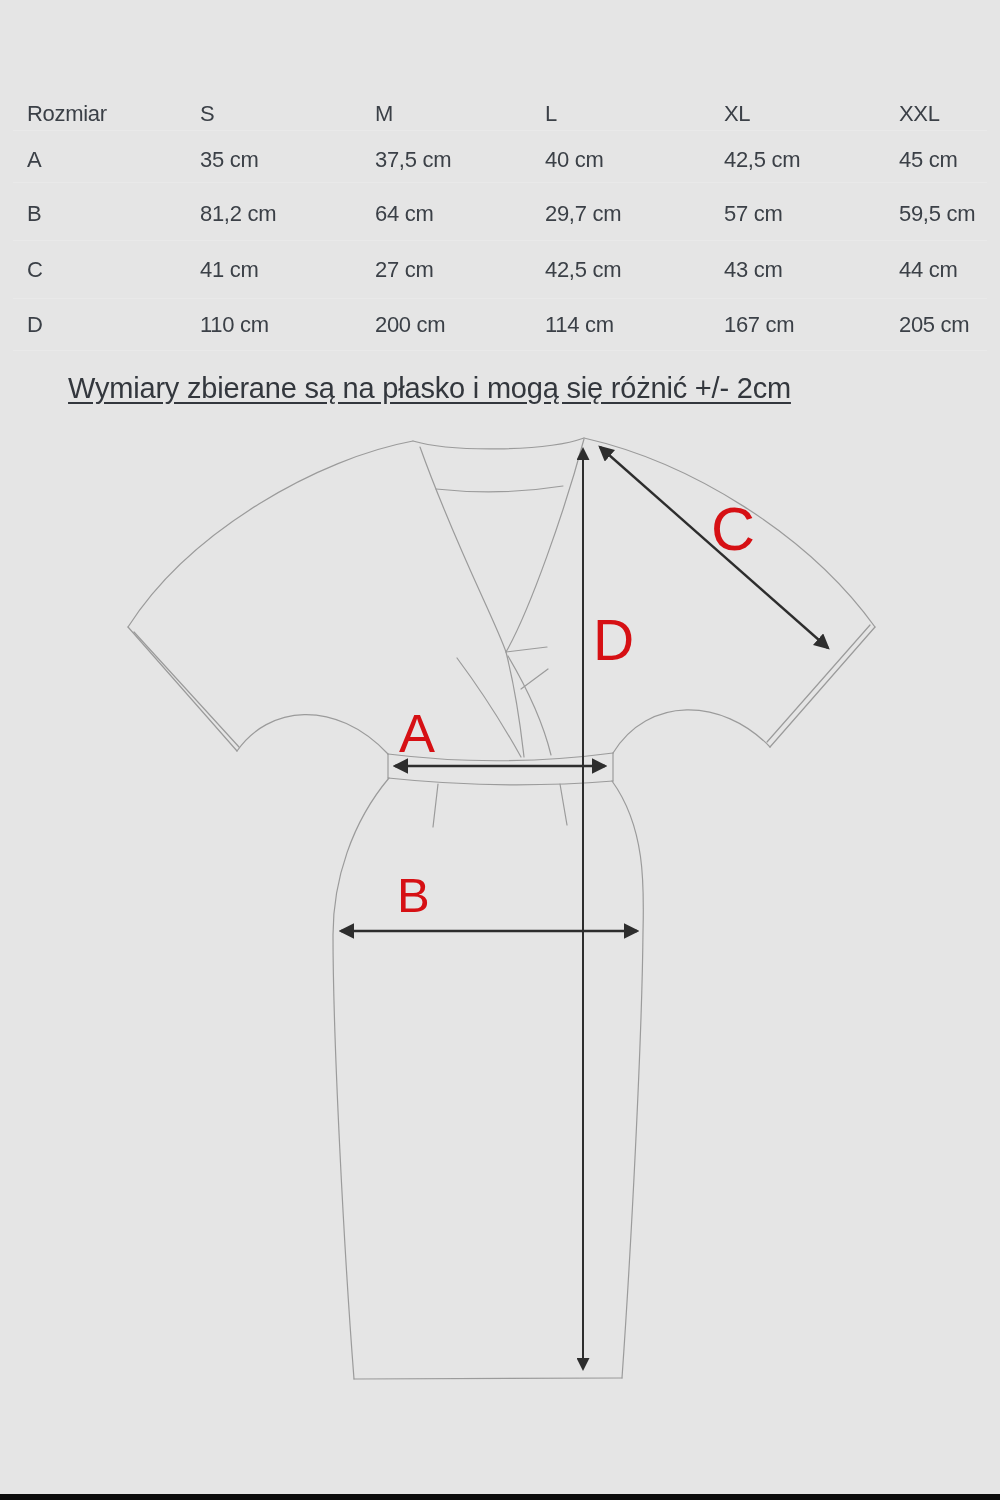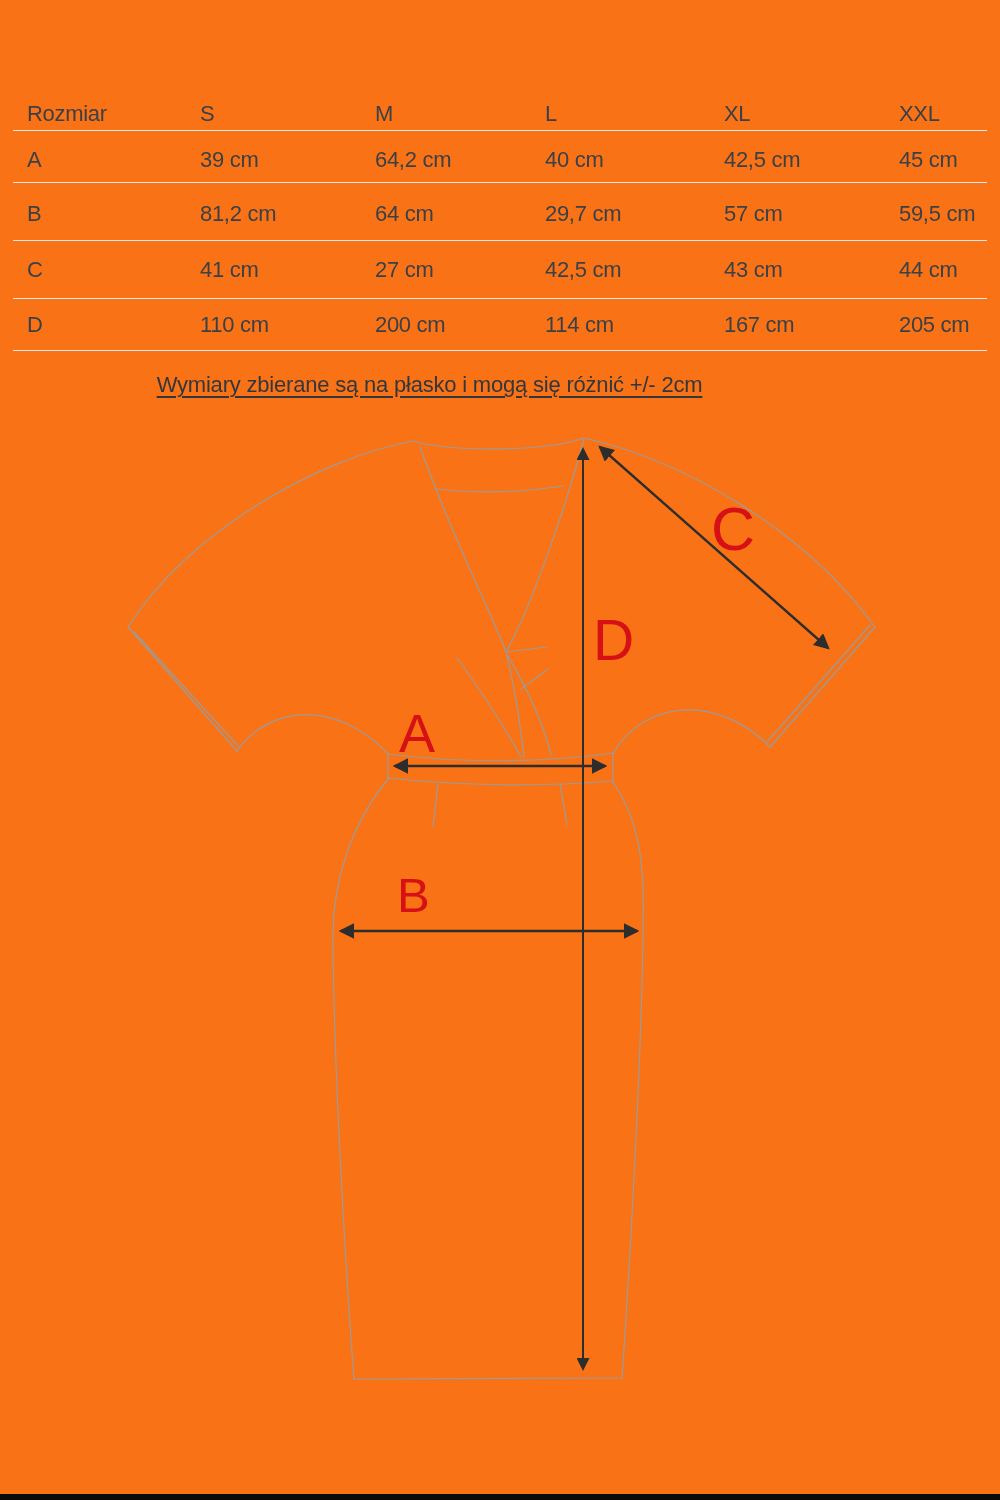--- a/index.html
+++ b/index.html
@@ -1,31 +1,31 @@
 <!DOCTYPE html>
 <html><head>
 <meta charset="utf-8">
 <style>
   html,body{margin:0;padding:0;background:#ffffff;}
   .page{
-    position:relative;width:1000px;height:1500px;background:#f97316;
+    position:relative;width:1000px;height:1500px;background:#e5e5e5;
     font-family:"Liberation Sans",sans-serif;overflow:hidden;
   }
   
   .t-row{
     position:absolute;left:0;width:1000px;height:26px;line-height:26px;
     display:grid;grid-template-columns:173px 175px 170px 179px 175px 101px;
     padding-left:27px;box-sizing:border-box;
     font-size:22px;letter-spacing:-0.3px;color:#3b4047;
   }
   .t-row span{display:block;white-space:nowrap;}
   .divider{position:absolute;left:13px;width:974px;height:1px;background:#e9e9e9;}
   .note{
     position:absolute;top:372px;left:0;width:859px;text-align:center;
-    font-size:22px;color:#33373d;letter-spacing:-0.2px;
+    font-size:29px;color:#33373d;letter-spacing:-0.2px;
     text-decoration:underline;text-underline-offset:4px;
   }
   
   svg.diagram{position:absolute;left:0;top:0;}
   .lbl{font-family:"Liberation Sans",sans-serif;}
   .bottom-bar{position:absolute;left:0;top:1494px;width:1000px;height:6px;background:#0b0b0b;}
 </style>
 </head>
 <body>
 
@@ -36,22 +36,22 @@
     <span>S</span>
     <span>M</span>
     <span>L</span>
     <span>XL</span>
     <span>XXL</span>
   </div>
   <div class="divider" style="top:130px"></div>
 
   <div class="t-row" style="top:147px">
     <span>A</span>
-    <span>39 cm</span>
-    <span>64,2 cm</span>
+    <span>35 cm</span>
+    <span>37,5 cm</span>
     <span>40 cm</span>
     <span>42,5 cm</span>
     <span>45 cm</span>
   </div>
   <div class="divider" style="top:182px"></div>
 
   <div class="t-row" style="top:201px">
     <span>B</span>
     <span>81,2 cm</span>
     <span>64 cm</span>

